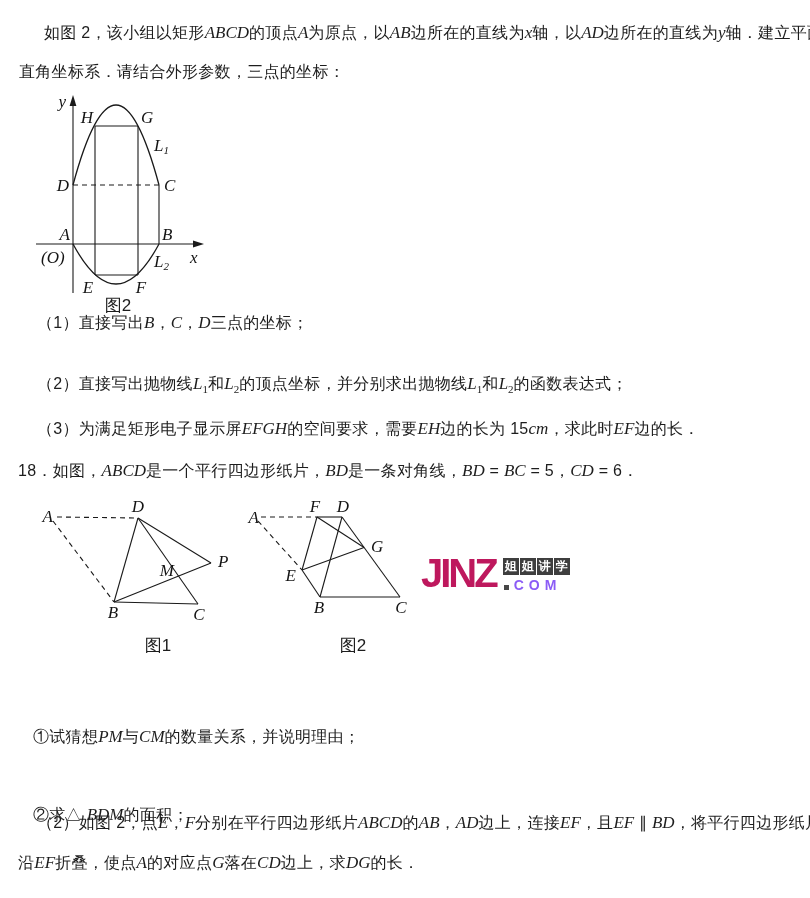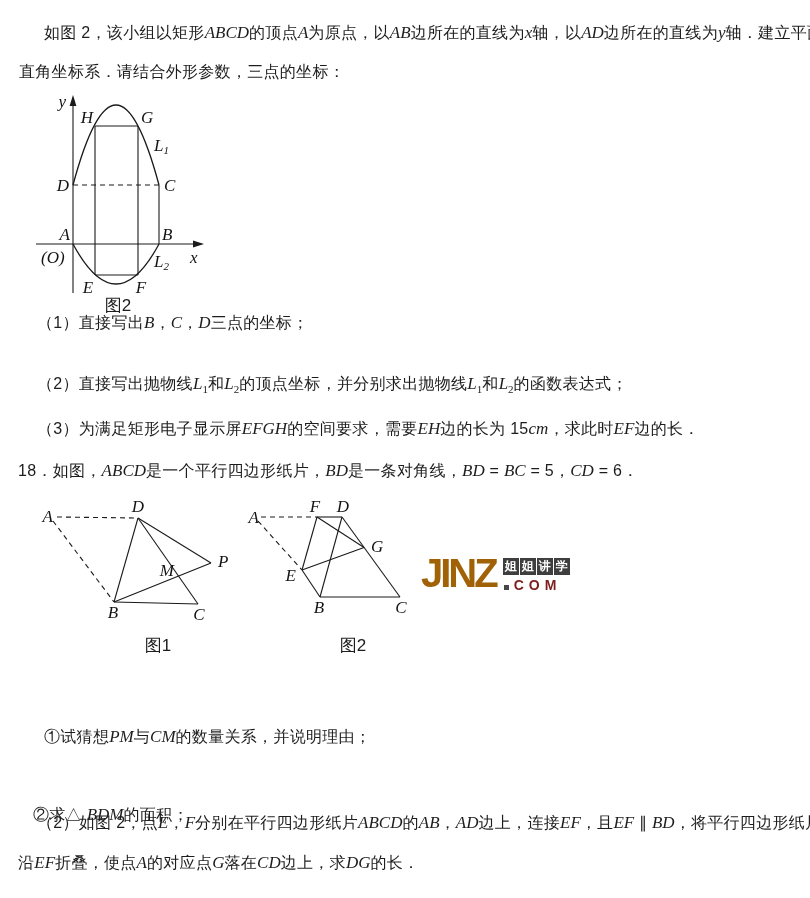--- a/index.html
+++ b/index.html
@@ -51,34 +51,34 @@
   
   .wm{
     position:absolute;left:421px;top:549px;
     display:flex;align-items:flex-start;
     user-select:none;
   }
   .wm-brand{
     font-family:"Liberation Sans", sans-serif;
     font-size:40px;font-weight:900;
     letter-spacing:-3px;line-height:48px;
-    color:#a16207;
+    color:#be185d;
     transform:scaleY(1.02);
   }
   .wm-right{margin-left:7px;margin-top:9px;}
   .wm-chars{display:flex;gap:1px;}
   .wm-char{
     width:16px;height:17px;background:#3e3e3e;color:#ffffff;
     font-size:12px;font-weight:bold;
     display:flex;align-items:center;justify-content:center;
     font-family:"Liberation Sans", sans-serif;
   }
   .wm-domain{
     margin-top:2px;display:flex;align-items:center;
-    font-size:14px;font-weight:800;letter-spacing:5px;color:#7f1d1d;
+    font-size:14px;font-weight:800;letter-spacing:5px;color:#8b5cf6;
     font-family:"Liberation Sans", sans-serif;
   }
   .wm-dot{width:5px;height:5px;background:#474747;display:inline-block;margin:4px 5px 0 1px;}
 </style>
 </head>
 <body>
 
 <div class="page">
 
   <div class="tline" style="left:44px;top:22px;">如图 2，该小组以矩形<span class="mvar">ABCD</span>的顶点<span class="mvar">A</span>为原点，以<span class="mvar">AB</span>边所在的直线为<span class="mvar">x</span>轴，以<span class="mvar">AD</span>边所在的直线为<span class="mvar">y</span>轴．建立平面</div>
@@ -168,18 +168,18 @@
           <div class="wm-char">讲</div>
           <div class="wm-char">学</div>
         </div>
       <div class="wm-domain">
         <span class="wm-dot"></span>
         <span>COM</span>
       </div>
     </div>
   </div>
 
-  <div class="tline" style="left:44px;top:726px;text-align:right;">①试猜想<span class="mvar">PM</span>与<span class="mvar">CM</span>的数量关系，并说明理由；</div>
+  <div class="tline" style="left:33px;top:726px;text-align:right;">①试猜想<span class="mvar">PM</span>与<span class="mvar">CM</span>的数量关系，并说明理由；</div>
   <div class="tline" style="left:33px;top:804px;">②求△ <span class="mvar">BDM</span>的面积；</div>
   <div class="tline" style="left:37px;top:812px;">（2）如图 2，点<span class="mvar">E</span>，<span class="mvar">F</span>分别在平行四边形纸片<span class="mvar">ABCD</span>的<span class="mvar">AB</span>，<span class="mvar">AD</span>边上，连接<span class="mvar">EF</span>，且<span class="mvar">EF</span> ∥ <span class="mvar">BD</span>，将平行四边形纸片</div>
   <div class="tline" style="left:18px;top:852px;text-align:right;">沿<span class="mvar">EF</span>折叠，使点<span class="mvar">A</span>的对应点<span class="mvar">G</span>落在<span class="mvar">CD</span>边上，求<span class="mvar">DG</span>的长．</div>
 
 </div>
 
 </body></html>

